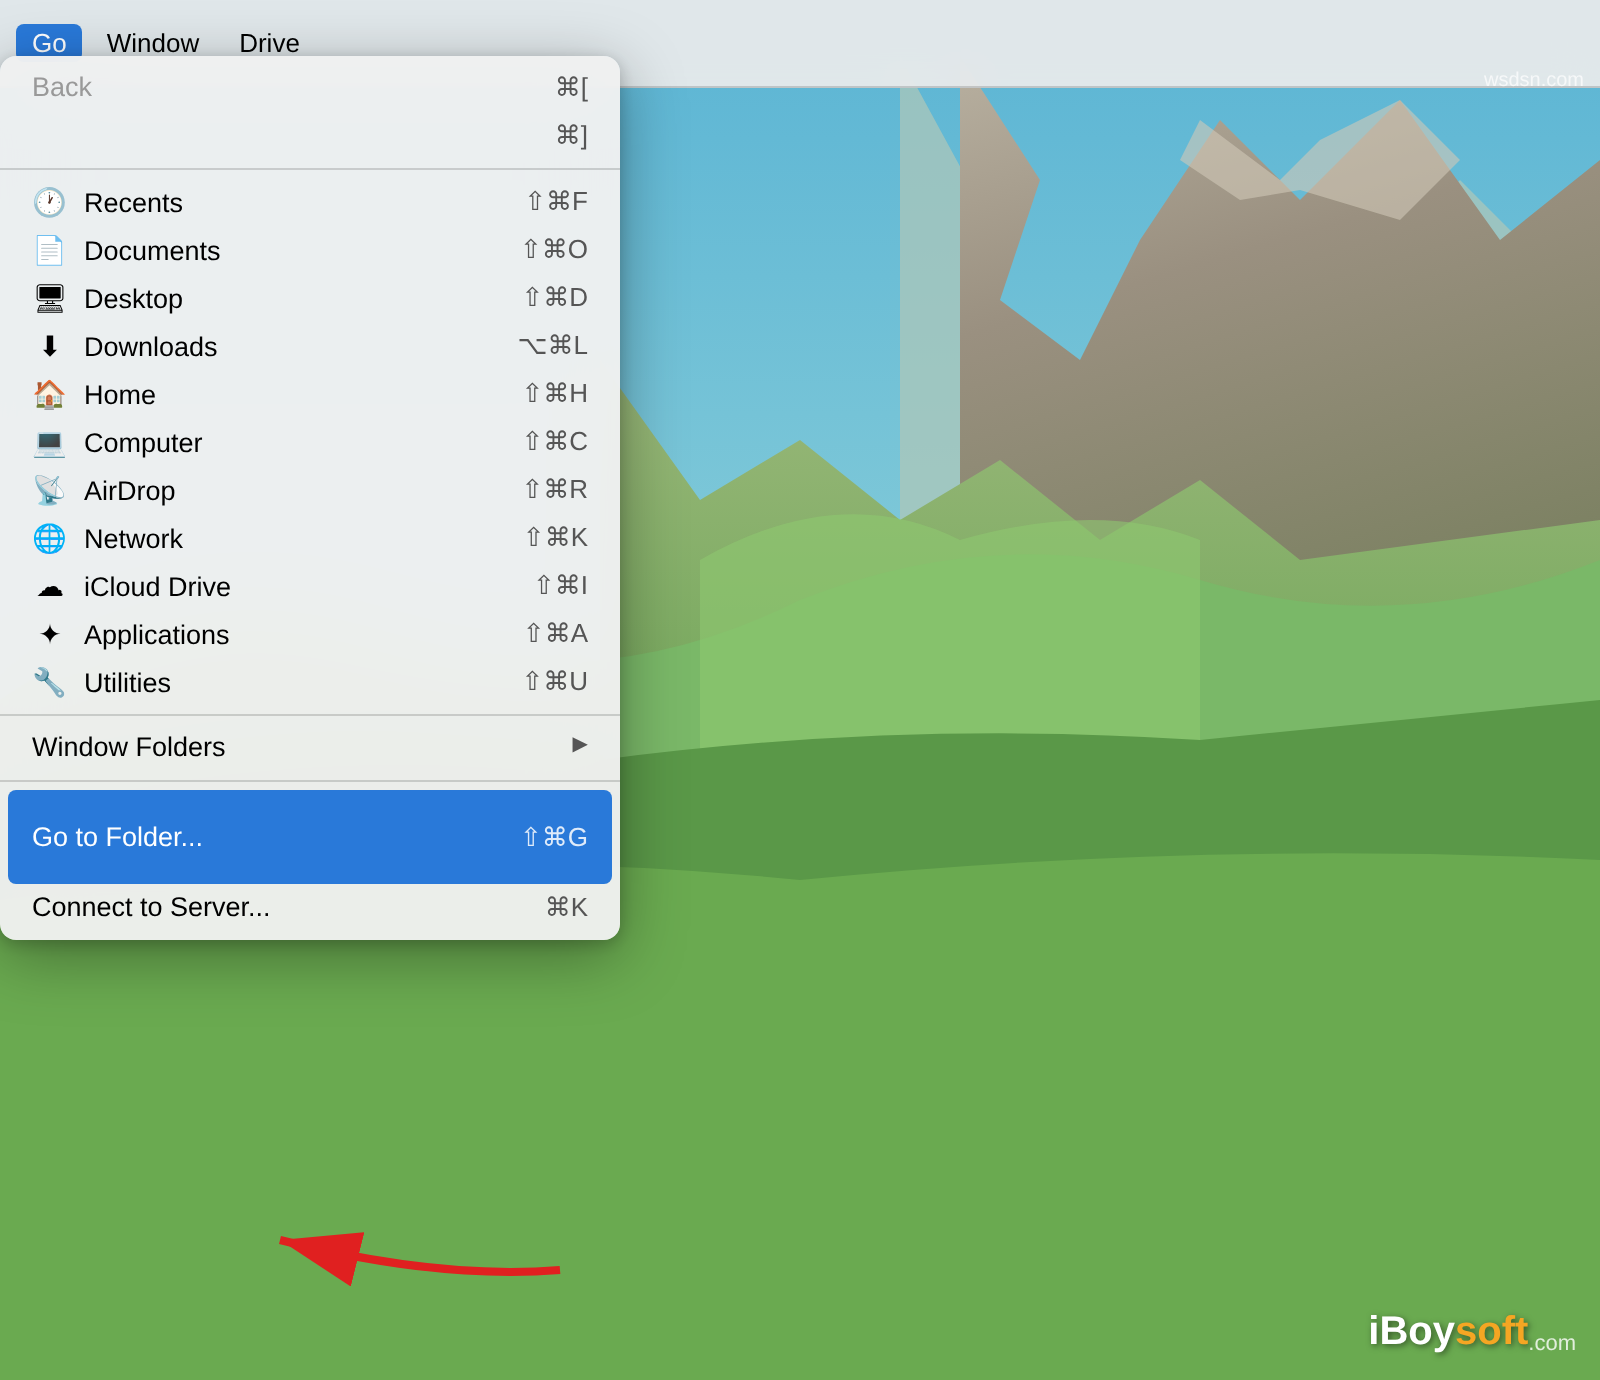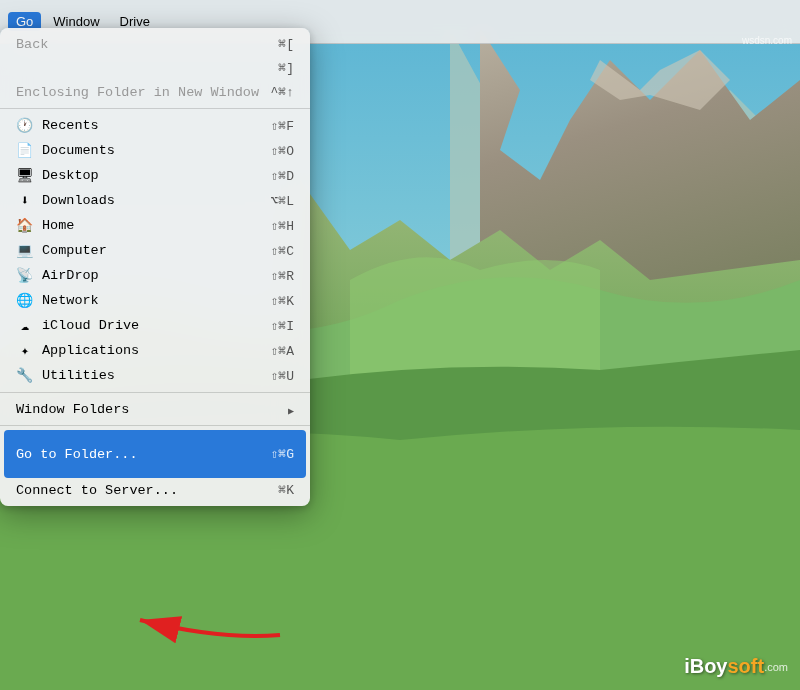--- a/index.html
+++ b/index.html
@@ -78,27 +78,26 @@
       backdrop-filter: blur(20px);
       border-radius: 8px;
       box-shadow: 0 8px 32px rgba(0,0,0,0.35), 0 2px 8px rgba(0,0,0,0.2);
       z-index: 200;
       padding: 4px 0;
       font-size: 13.5px;
     }
 
     .menu-item {
       display: flex;
-      align-items: flex-end;
+      align-items: flex-start;
       padding: 4px 16px;
       cursor: default;
       color: #000;
       min-height: 24px;
       position: relative;
-      font-family: Liberation Mono, monospace;
     }
 
     .menu-item.disabled {
       color: #999;
     }
 
     .menu-item.highlighted {
       background: #2979d9;
       color: #fff;
       border-radius: 4px;
@@ -261,26 +260,20 @@
 
   <div class="menu-item disabled">
     <span class="item-label">
       <span>Back</span>
     </span>
     <span class="shortcut">⌘[</span>
   </div>
   <div class="menu-item disabled">
     <span class="shortcut">⌘]</span>
   </div>
-  <div class="menu-item disabled">
-    <span class="item-label">
-      <span>Enclosing Folder in New Window</span>
-    </span>
-    <span class="shortcut">^⌘↑</span>
-  </div>
 
   <div class="menu-separator"></div>
 
   <div class="menu-item">
     <span class="item-label">
       <span class="icon">🕐</span>
       <span>Recents</span>
     </span>
     <span class="shortcut">⇧⌘F</span>
   </div>
@@ -388,18 +381,18 @@
         <polygon points="0 0, 10 3.5, 0 7" fill="#e02020"></polygon>
       </marker>
     </defs>
     <path d="M 160,45 Q 100,50 20,30" stroke="#e02020" stroke-width="4" fill="none" marker-end="url(#arrowhead)"></path>
   </svg>
 </div>
 
 <div class="wsdsn">wsdsn.com</div>
 
 <div class="watermark">
-  <div style="display:flex; align-items:center;">
+  <div style="display:flex; align-items:flex-end;">
     <span class="watermark-iboy">iBoy</span>
     <span class="watermark-soft">soft</span>
     <span class="watermark-com">.com</span>
   </div>
 </div>
 
 </body></html>

